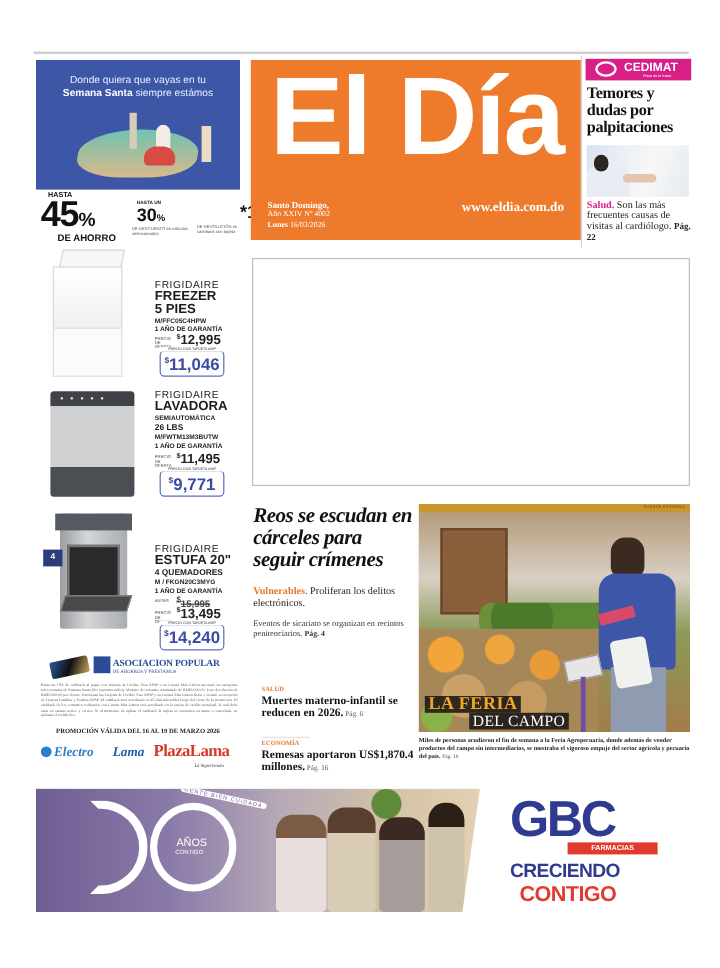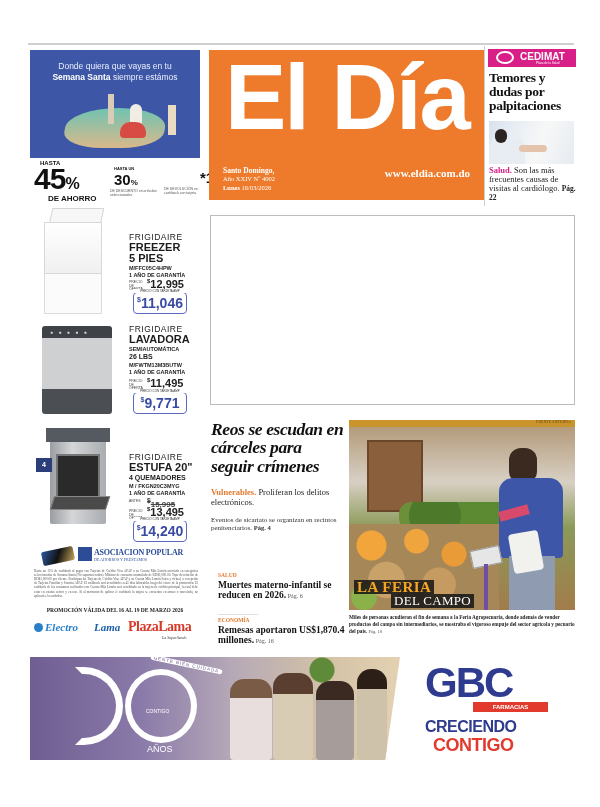--- a/index.html
+++ b/index.html
@@ -143,21 +143,21 @@
   .feria .bag { position: absolute; left: 162px; top: 112px; width: 30px; height: 40px; background: #f1f1ee; border-radius: 4px; transform: rotate(-10deg); }
   .feria .title1 { position: absolute; left: 5px; top: 160px; padding: 0 3px; background: rgba(20,20,20,0.85); color: #f5a623; font-size: 15px; font-weight: 700; letter-spacing: 0.5px; line-height: 14px; }
   .feria .title2 { position: absolute; left: 5px; top: 174px; padding: 0 3px; background: rgba(20,20,20,0.85); color: #ffffff; font-size: 13px; line-height: 14px; letter-spacing: 0.3px; margin-left: 37px; }
   .feria-cap { position: absolute; left: 349px; top: 614px; width: 226px; font-size: 5.2px; font-weight: 700; line-height: 1.35; color: #222; }
   .feria-cap .pg { font-weight: 400; font-size: 4.5px; color: #555; }
 
   
   .ad-bottom { position: absolute; left: 30px; top: 657px; width: 370px; height: 103px; overflow: hidden; background: linear-gradient(90deg, #6f5e92 0%, #8a7aa9 30%, #b6a9b7 55%, #d3c2a6 80%, #e3d1b2 100%); clip-path: polygon(0 0, 100% 0, 96% 100%, 0 100%); }
   .ad-bottom .three { position: absolute; left: 45px; top: 10px; width: 48px; height: 78px; border: 7px solid #fff; border-left-color: transparent; border-radius: 0 40px 40px 0; }
   .ad-bottom .zero { position: absolute; left: 95px; top: 12px; width: 72px; height: 74px; border: 6px solid #fff; border-radius: 50%; }
-  .ad-bottom .anos { position: absolute; left: 117px; top: 40px; color: #fff; font-family: "Liberation Sans", sans-serif; font-size: 9px; margin-top: 47px; }
+  .ad-bottom .anos { position: absolute; left: 117px; top: 40px; color: #fff; font-family: "Liberation Sans", sans-serif; font-size: 9px; }
   .ad-bottom .contigo { position: absolute; left: 116px; top: 51px; color: #fff; font-family: "Liberation Sans", sans-serif; font-size: 5px; }
   .ad-bottom .slogan { position: absolute; left: 120px; top: 5px; color: #6f5e92; background: #fff; padding: 0 3px; border-radius: 3px; font-family: "Liberation Sans", sans-serif; font-size: 4.5px; letter-spacing: 1px; transform: rotate(12deg); }
   .ad-bottom .person { position: absolute; border-radius: 14px 14px 4px 4px; }
   .ad-bottom .p1 { left: 200px; top: 22px; width: 42px; height: 81px; background: linear-gradient(#7a5b45 0 24%, #e9dede 24%); }
   .ad-bottom .p2 { left: 243px; top: 16px; width: 40px; height: 87px; background: linear-gradient(#5a3f30 0 24%, #d9ccb5 24%); }
   .ad-bottom .p3 { left: 286px; top: 24px; width: 38px; height: 79px; background: linear-gradient(#3a2a22 0 24%, #a69c99 24%); }
   .ad-bottom .p4 { left: 327px; top: 12px; width: 30px; height: 91px; background: linear-gradient(#2b1f18 0 22%, #cfc2aa 22%); }
   .ad-bottom .plant { position: absolute; left: 272px; top: 0; width: 40px; height: 26px; background: radial-gradient(circle, #5f8a3a 0 50%, transparent 55%); }
 
   .gbc { position: absolute; left: 405px; top: 657px; width: 170px; height: 110px; font-family: "Liberation Sans", sans-serif; text-align: center; }

